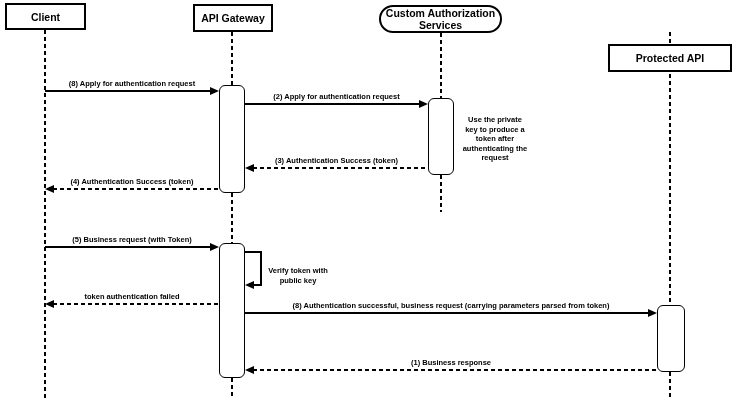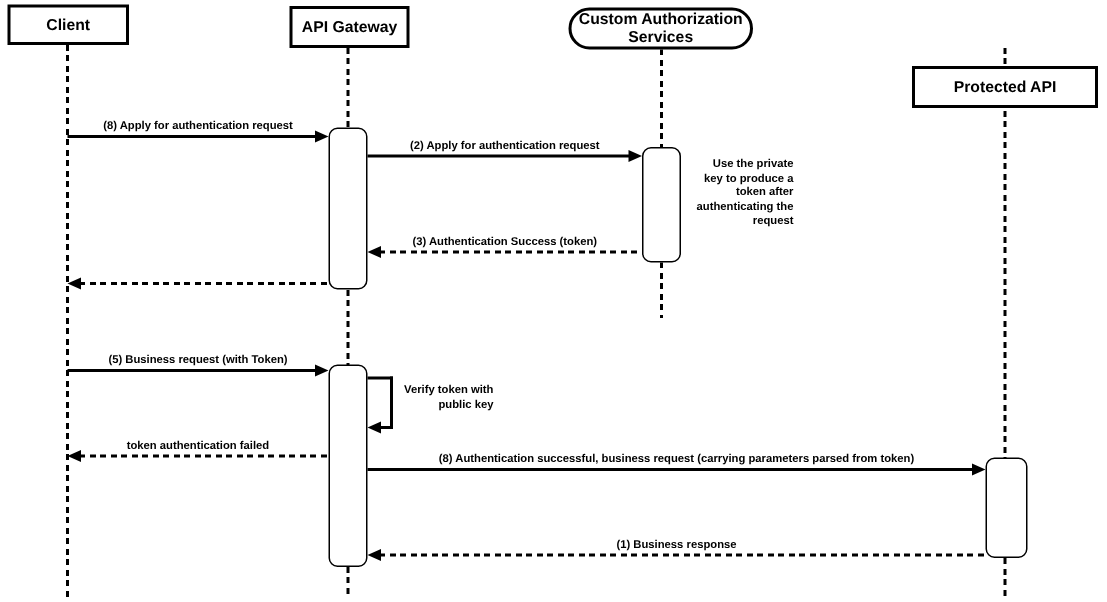--- a/index.html
+++ b/index.html
@@ -27,21 +27,21 @@
     font-size:7.5px;line-height:9px;font-weight:bold;text-align:center;white-space:nowrap;
   }
   .msg-line{position:absolute;top:11px;left:0;right:0;height:2px;}
   .line-solid{background:#000;}
   .line-dashed{background:repeating-linear-gradient(90deg,#000 0,#000 4px,transparent 4px,transparent 7px);}
   .arr{position:absolute;top:8px;width:0;height:0;border-top:4px solid transparent;border-bottom:4px solid transparent;}
   .arr-right{right:0;border-left:9px solid #000;}
   .arr-left{left:0;border-right:9px solid #000;}
   .seg{position:absolute;background:#000;z-index:4;}
   .free-label{
-    position:absolute;font-size:7.5px;line-height:9.5px;font-weight:bold;text-align:right;z-index:4;
+    position:absolute;font-size:7.5px;line-height:9.5px;font-weight:bold;text-align:center;z-index:4;margin-top:11px;
   }
   .loop-arr{
     position:absolute;width:0;height:0;z-index:4;
     border-top:4px solid transparent;border-bottom:4px solid transparent;border-right:9px solid #000;
   }
 </style>
 </head>
 <body>
 
 <div id="canvas">
@@ -85,20 +85,21 @@
     <span class="arr arr-right"></span>
   </div>
 
   <div class="msg" style="left:245px;top:156px;width:183px;height:16px;">
     <div class="msg-label">(3) Authentication Success (token)</div>
     <div class="msg-line line-dashed" style="left:8px;"></div>
     <span class="arr arr-left"></span>
   </div>
 
   <div class="msg" style="left:45px;top:177px;width:174px;height:16px;">
+    <div class="msg-label">(4) Authentication Success (token)</div>
     <div class="msg-line line-dashed" style="left:8px;"></div>
     <span class="arr arr-left"></span>
   </div>
 
   <div class="msg" style="left:45px;top:235px;width:174px;height:16px;">
     <div class="msg-label">(5) Business request (with Token)</div>
     <div class="msg-line line-solid" style="right:6px;"></div>
     <span class="arr arr-right"></span>
   </div>
 

